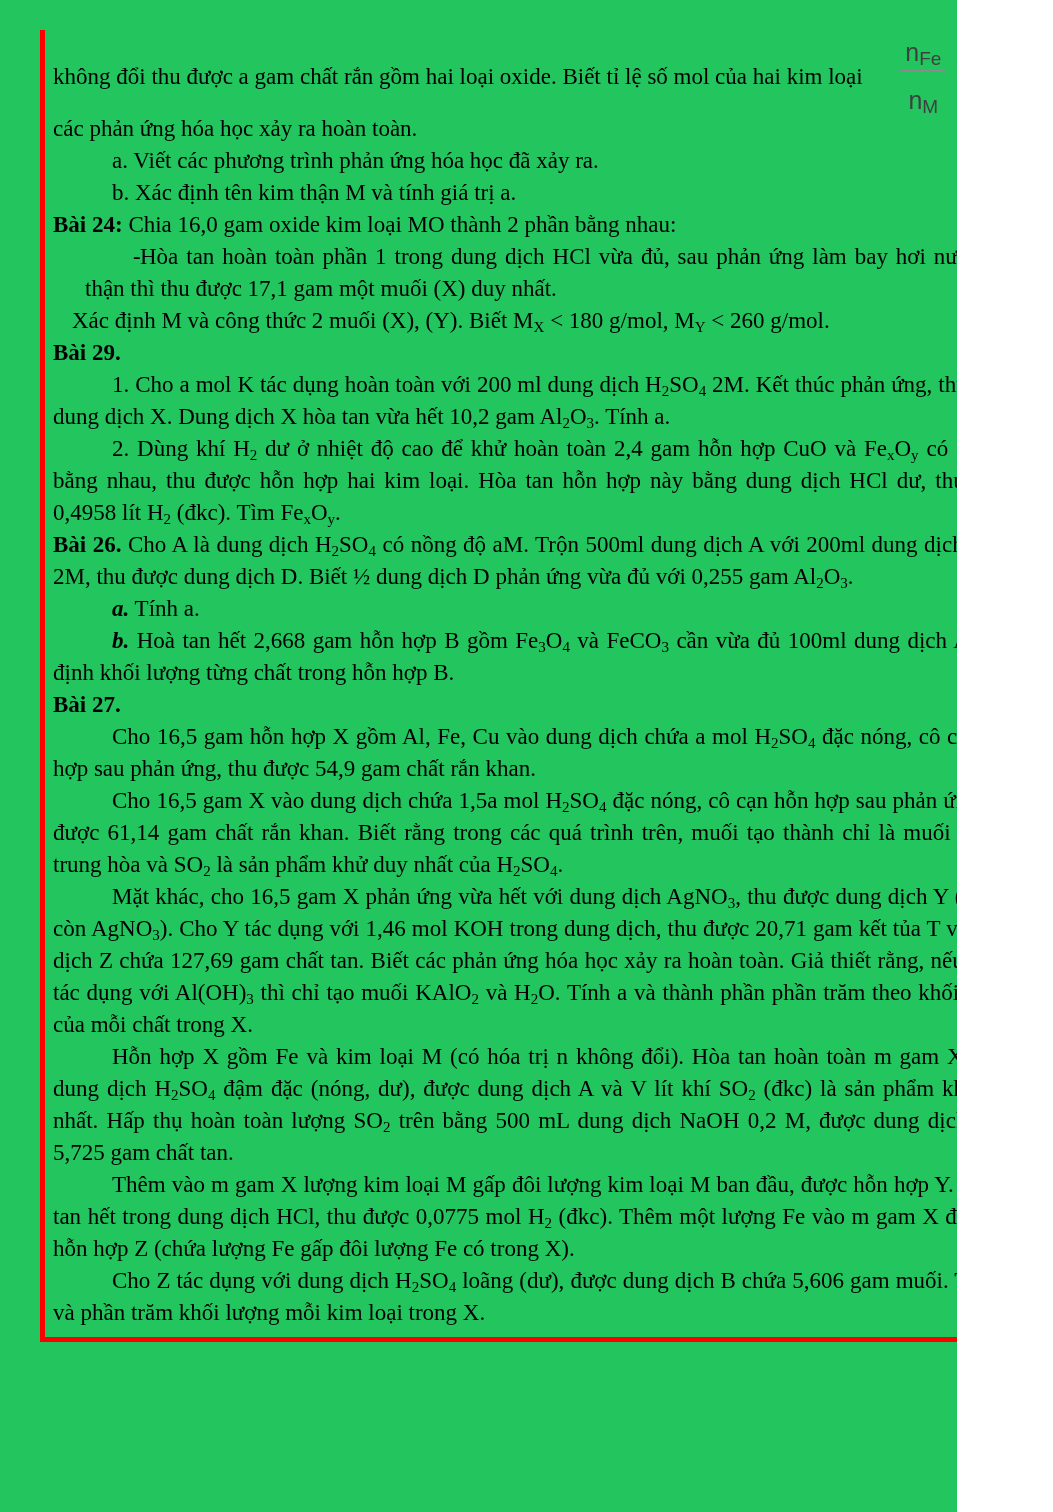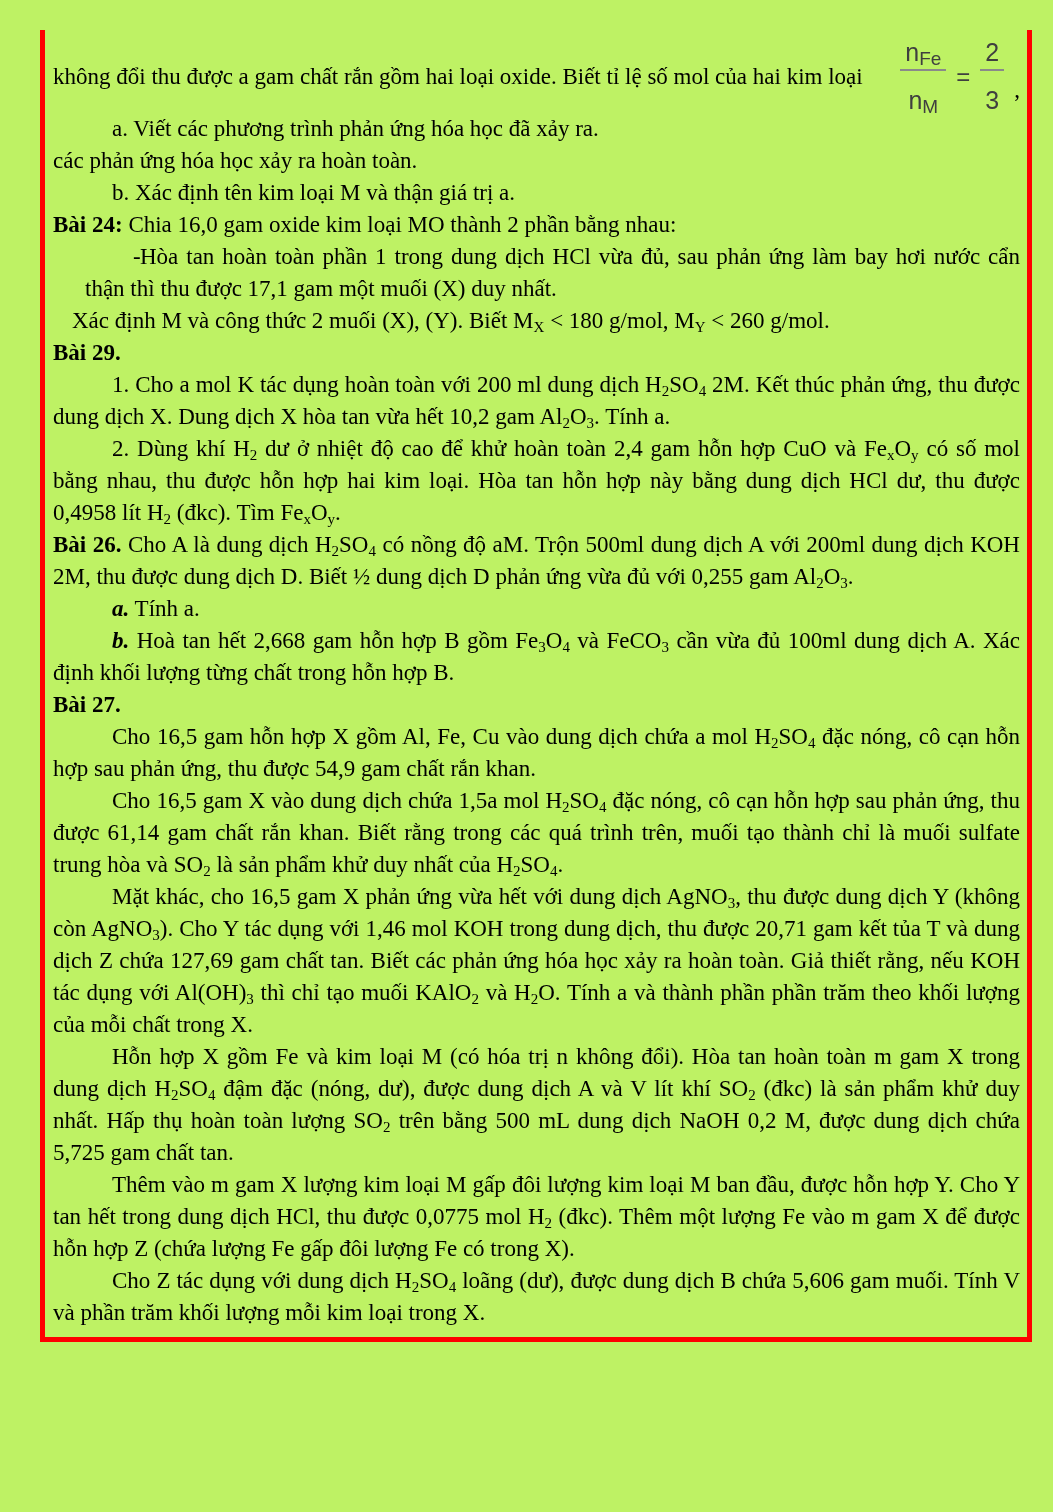--- a/index.html
+++ b/index.html
@@ -1,18 +1,18 @@
 <!DOCTYPE html>
 <html><head>
 <meta charset="utf-8">
 <style>
   html,body { margin:0; padding:0; background:#ffffff; }
   .page {
-    position:relative; width:1053px; height:1512px; overflow:hidden;
-    background:#bef264; color:#000;
+    position:relative; width:957px; height:1512px; overflow:hidden;
+    background:#22c55e; color:#000;
     font-family:"Liberation Serif","DejaVu Serif",serif;
   }
   .content-box {
     position:absolute; left:40px; top:30px; width:992px; box-sizing:border-box;
     border-left:5px solid #ff0000;
     border-right:5px solid #ff0000;
     border-bottom:5px solid #ff0000;
     padding:10px 7px 8px 8px;
   }
   .para { margin:0; font-size:23px; line-height:32px; text-align:justify; text-justify:inter-word; }
@@ -59,23 +59,23 @@
         <span class="eq">=</span>
         <span class="frac">
           <span class="fnum">2</span>
           <span class="fden">3</span>
         </span>
         <span class="tail">,</span>
       </span>
     </div>
 
     <div id="doc-body">
+        <p class="para st-flush"><span class="rich">các phản ứng hóa học xảy ra hoàn toàn.</span></p>
         <p class="para st-tab"><span class="rich">a. Viết các phương trình phản ứng hóa học đã xảy ra.</span></p>
-        <p class="para st-flush"><span class="rich">các phản ứng hóa học xảy ra hoàn toàn.</span></p>
-        <p class="para st-tab"><span class="rich">b. Xác định tên kim loại M và thận giá trị a.</span></p>
+        <p class="para st-tab"><span class="rich">b. Xác định tên kim thận M và tính giá trị a.</span></p>
         <p class="para st-flush"><b>Bài 24:</b><span class="rich"> Chia 16,0 gam oxide kim loại MO thành 2 phần bằng nhau:</span></p>
         <p class="para st-dash"><span class="bullet">-</span><span class="rich">Hòa tan hoàn toàn phần 1 trong dung dịch HCl vừa đủ, sau phản ứng làm bay hơi nước cẩn thận thì thu được 17,1 gam một muối (X) duy nhất.</span></p>
         <p class="para st-small"><span class="rich">Xác định M và công thức 2 muối (X), (Y). Biết M<sub>X</sub> &lt; 180 g/mol, M<sub>Y</sub> &lt; 260 g/mol.</span></p>
         <p class="para st-flush"><b>Bài 29.</b></p>
         <p class="para st-tab"><span class="rich">1. Cho a mol K tác dụng hoàn toàn với 200 ml dung dịch H<sub>2</sub>SO<sub>4</sub> 2M. Kết thúc phản ứng, thu được dung dịch X. Dung dịch X hòa tan vừa hết 10,2 gam Al<sub>2</sub>O<sub>3</sub>. Tính a.</span></p>
         <p class="para st-tab"><span class="rich">2. Dùng khí H<sub>2</sub> dư ở nhiệt độ cao để khử hoàn toàn 2,4 gam hỗn hợp CuO và Fe<sub>x</sub>O<sub>y</sub> có số mol bằng nhau, thu được hỗn hợp hai kim loại. Hòa tan hỗn hợp này bằng dung dịch HCl dư, thu được 0,4958 lít H<sub>2</sub> (đkc). Tìm Fe<sub>x</sub>O<sub>y</sub>.</span></p>
         <p class="para st-flush"><b>Bài 26.</b><span class="rich"> Cho A là dung dịch H<sub>2</sub>SO<sub>4</sub> có nồng độ aM. Trộn 500ml dung dịch A với 200ml dung dịch KOH 2M, thu được dung dịch D. Biết ½ dung dịch D phản ứng vừa đủ với 0,255 gam Al<sub>2</sub>O<sub>3</sub>.</span></p>
         <p class="para st-tab"><b><i>a.</i></b><span class="rich"> Tính a.</span></p>
         <p class="para st-tab"><b><i>b.</i></b><span class="rich"> Hoà tan hết 2,668 gam hỗn hợp B gồm Fe<sub>3</sub>O<sub>4</sub> và FeCO<sub>3</sub> cần vừa đủ 100ml dung dịch A. Xác định khối lượng từng chất trong hỗn hợp B.</span></p>
         <p class="para st-flush"><b>Bài 27.</b></p>

